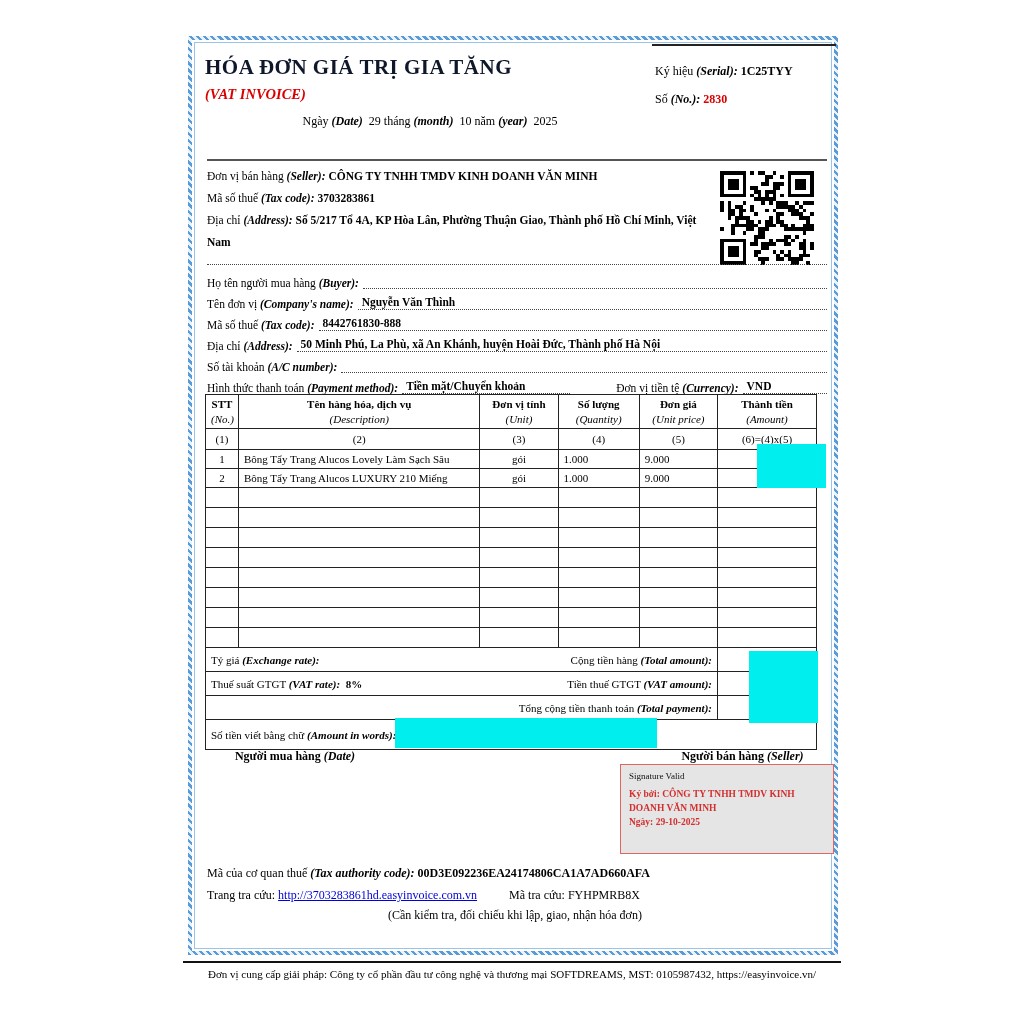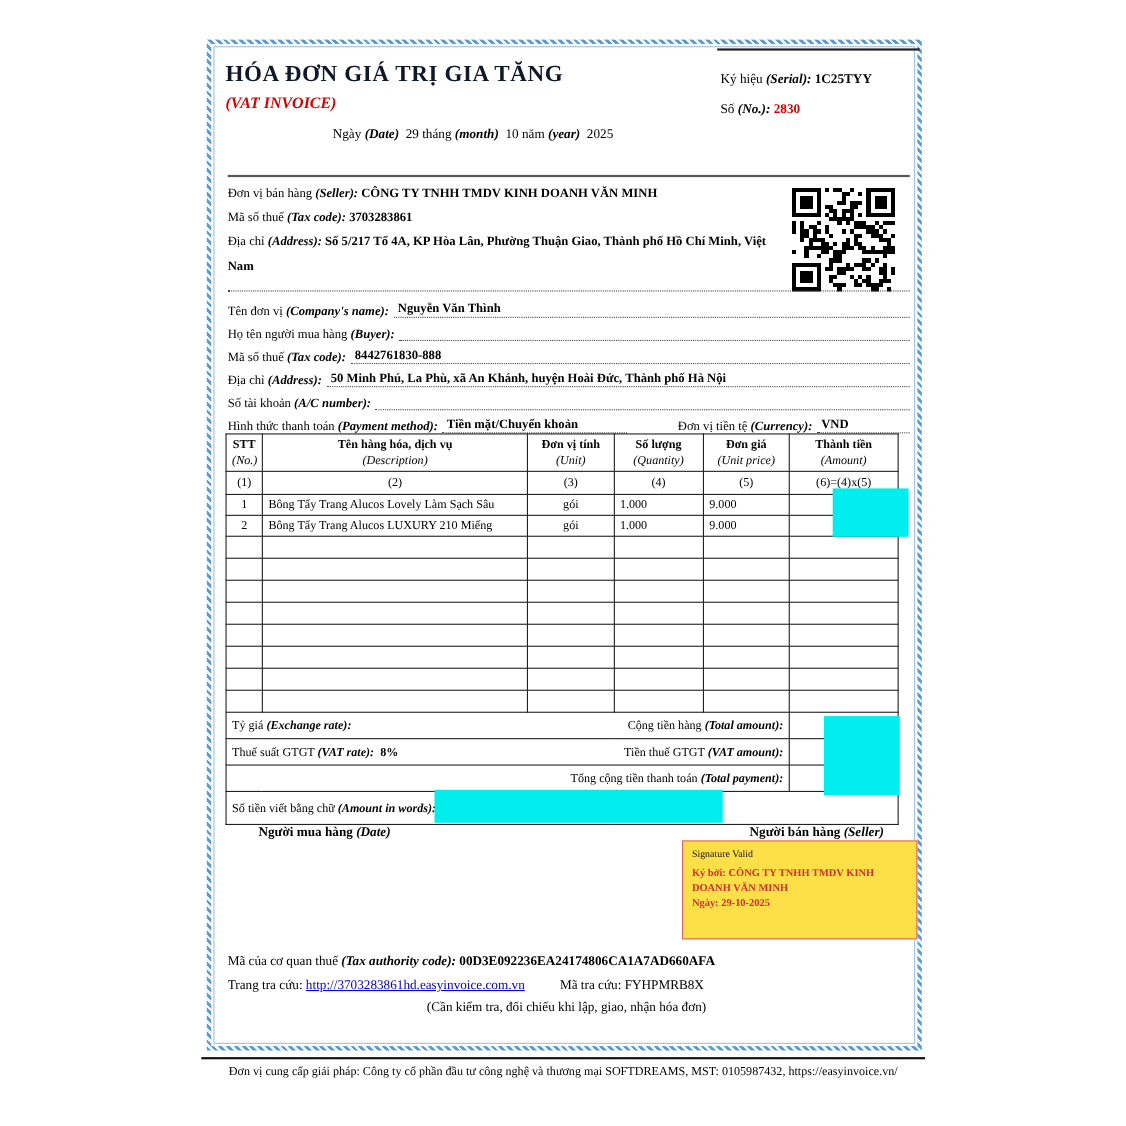--- a/index.html
+++ b/index.html
@@ -56,21 +56,21 @@
   
   .redact{background:#00eeee;z-index:6;}
   .cy1{left:757px;top:444px;width:69px;height:44px;}
   .cy2{left:749px;top:651px;width:69px;height:72px;}
   .cy3{left:395px;top:718px;width:262px;height:30px;}
   
   .signlabel{font-weight:bold;font-size:12px;text-align:center;top:749px;}
   .buyer-sign{left:205px;width:180px;}
   .seller-sign{left:650px;width:185px;}
   .sigbox{left:620px;top:764px;width:196px;height:76px;border:1.5px solid #e06666;
-    padding:6px 8px;font-size:9px;box-sizing:content-box;background:#fde047;}
+    padding:6px 8px;font-size:9px;box-sizing:content-box;background:#e5e5e5;}
   .sigvalid{color:#111;margin-bottom:7px;}
   .sigred{color:#d32f2f;font-weight:bold;font-size:9.5px;line-height:1.45;}
   
   .f-tax{left:207px;top:866px;width:620px;font-size:12px;}
   .f-lookup{left:207px;top:888px;width:620px;font-size:12px;}
   .f-note{left:205px;top:908px;width:620px;text-align:center;font-size:12px;}
   a.lookup-link{color:#0000dd;text-decoration:underline;}
   .lookup-gap{display:inline-block;width:26px;}
   .bottomline{left:183px;top:961px;width:658px;height:2px;background:#111;}
   .provider{left:0;top:968px;width:1024px;text-align:center;font-size:11px;}
@@ -328,26 +328,26 @@
       <rect x="20" y="2" width="3" height="3" fill="#000"></rect>
       <rect x="0" y="18" width="7" height="7" fill="#000"></rect>
       <rect x="1" y="19" width="5" height="5" fill="#fff"></rect>
       <rect x="2" y="20" width="3" height="3" fill="#000"></rect>
     </svg></div>
 
 <div class="abs sep-dotted"></div>
 
 <div class="abs buyer">
   <div class="brow">
+    <span class="lbl"><span class="lv">Họ tên người mua hàng</span> <span class="le">(Buyer):</span></span>
+    <span class="dotfill"></span>
+  </div>
+  <div class="brow">
     <span class="lbl"><span class="lv">Tên đơn vị</span> <span class="le">(Company's name):</span></span>
     <span class="dotfill">Nguyễn Văn Thình</span>
-  </div>
-  <div class="brow">
-    <span class="lbl"><span class="lv">Họ tên người mua hàng</span> <span class="le">(Buyer):</span></span>
-    <span class="dotfill"></span>
   </div>
   <div class="brow">
     <span class="lbl"><span class="lv">Mã số thuế</span> <span class="le">(Tax code):</span></span>
     <span class="dotfill">8442761830-888</span>
   </div>
   <div class="brow">
     <span class="lbl"><span class="lv">Địa chỉ</span> <span class="le">(Address):</span></span>
     <span class="dotfill">50 Minh Phú, La Phù, xã An Khánh, huyện Hoài Đức, Thành phố Hà Nội</span>
   </div>
   <div class="brow">

